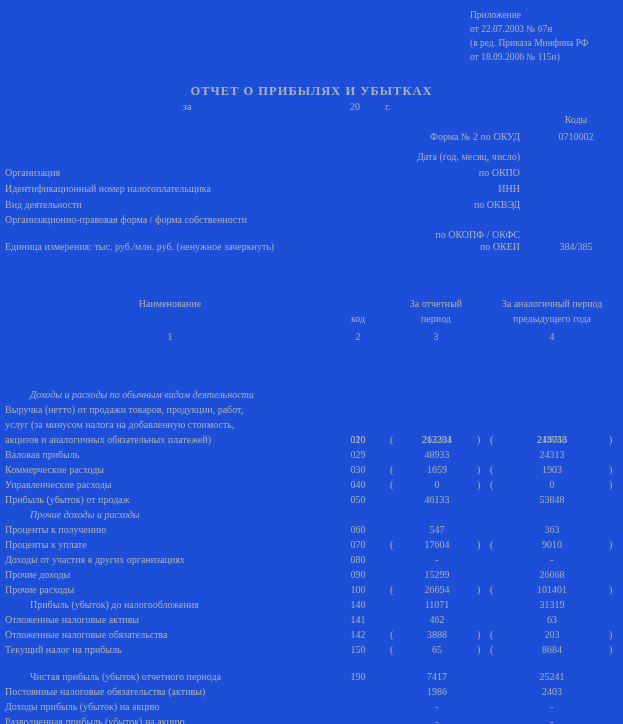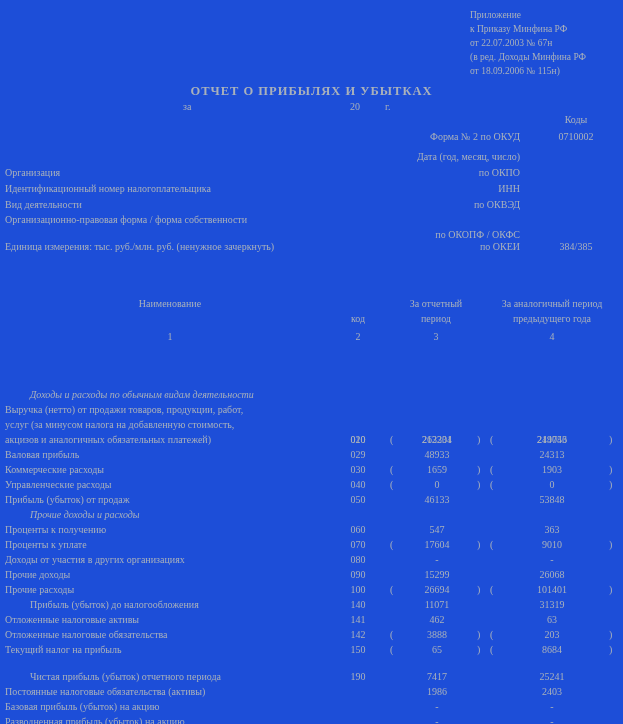--- a/index.html
+++ b/index.html
@@ -35,23 +35,22 @@
   .v4{left:497px;width:110px;text-align:center;}
   .spacer{height:12px;}
 </style>
 </head>
 <body>
 
 <div class="page">
 
   <div class="abs annex">
     <div>Приложение</div>
-    <div>к Приказу Минфина РФ</div>
     <div>от 22.07.2003 № 67н</div>
-    <div>(в ред. Доходы Минфина РФ</div>
+    <div>(в ред. Приказа Минфина РФ</div>
     <div>от 18.09.2006 № 115н)</div>
   </div>
 
   <div class="abs title">ОТЧЕТ О ПРИБЫЛЯХ И УБЫТКАХ</div>
   <div class="abs za">за</div>
   <div class="abs yr">20</div>
   <div class="abs gdot">г.</div>
 
   <div class="abs codecol" style="top:114px">Коды</div>
   <div class="abs r520" style="top:131px">Форма № 2 по ОКУД</div>
@@ -260,21 +259,21 @@
       </div>
       <div class="trow">
         <div class="lbl">
           <div>Постоянные налоговые обязательства (активы)</div>
         </div>
         <div class="cell v3">1986</div>
         <div class="cell v4">2403</div>
       </div>
       <div class="trow">
         <div class="lbl">
-          <div>Базовая прибыль (убыток) на акцию</div>
+          <div>Доходы прибыль (убыток) на акцию</div>
         </div>
         <div class="cell v3">-</div>
         <div class="cell v4">-</div>
       </div>
       <div class="trow">
         <div class="lbl">
           <div>Разводненная прибыль (убыток) на акцию</div>
         </div>
         <div class="cell v3">-</div>
         <div class="cell v4">-</div>

